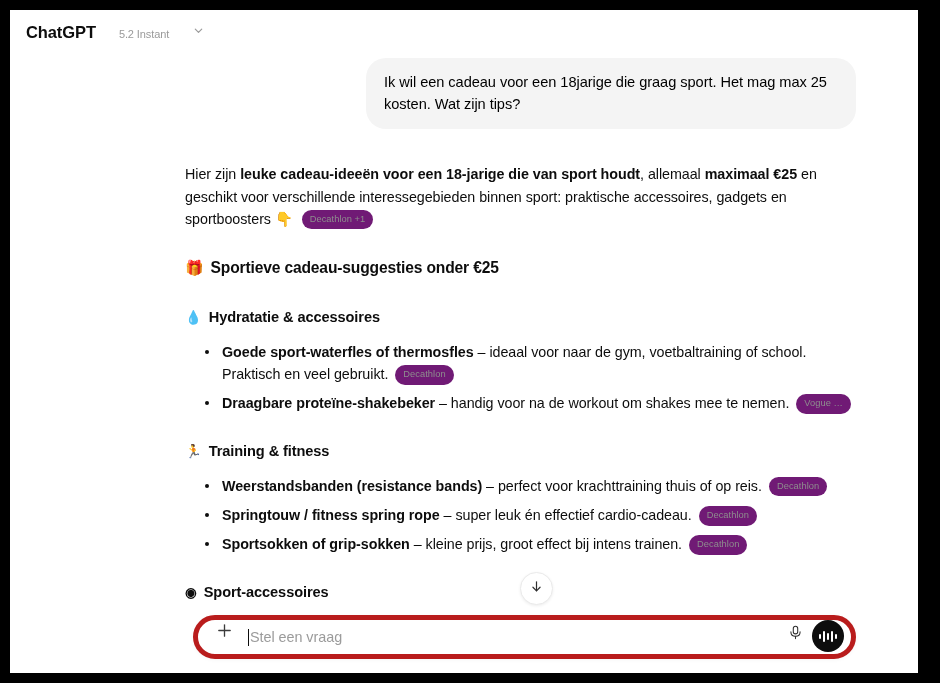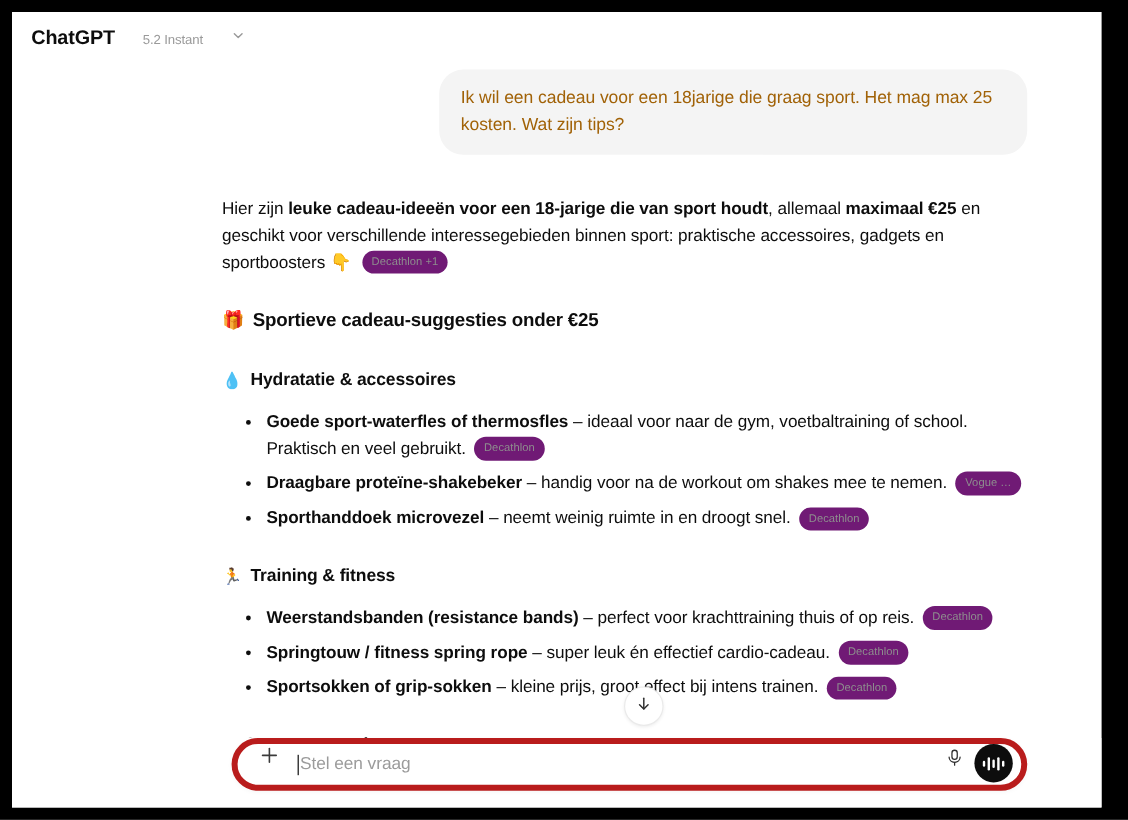--- a/index.html
+++ b/index.html
@@ -70,21 +70,21 @@
     padding: 0 62px 0 0;
   }
 
   .user-row {
     display: flex;
     justify-content: flex-end;
     padding: 4px 0 0 0;
   }
   .user-bubble {
     background: #f4f4f4;
-    color: #a16207;
+    color: #000000;
     border-radius: 20px;
     padding: 13px 18px 14px 18px;
     max-width: 490px;
     font-size: 14.6px;
     line-height: 1.52;
     letter-spacing: -0.05px;
   }
 
   .assistant {
     padding: 34px 0 0 175px;
@@ -293,23 +293,20 @@
           <span class="emoji-sub">💧</span>
           <span>Hydratatie &amp; accessoires</span>
         </div>
         <ul class="bullets">
           <li>
             <b>Goede sport-waterfles of thermosfles</b><span> – ideaal voor naar de gym, voetbaltraining of school. Praktisch en veel gebruikt.</span><span class="chip">Decathlon</span>
           </li>
           <li>
             <b>Draagbare proteïne-shakebeker</b><span> – handig voor na de workout om shakes mee te nemen.</span><span class="chip">Vogue …</span>
           </li>
-          <li>
-            <b>Sporthanddoek microvezel</b><span> – neemt weinig ruimte in en droogt snel.</span><span class="chip">Decathlon</span>
-          </li>
         </ul>
 
         <div class="h-sub">
           <span class="emoji-sub">🏃</span>
           <span>Training &amp; fitness</span>
         </div>
         <ul class="bullets">
           <li>
             <b>Weerstandsbanden (resistance bands)</b><span> – perfect voor krachttraining thuis of op reis.</span><span class="chip">Decathlon</span>
           </li>

